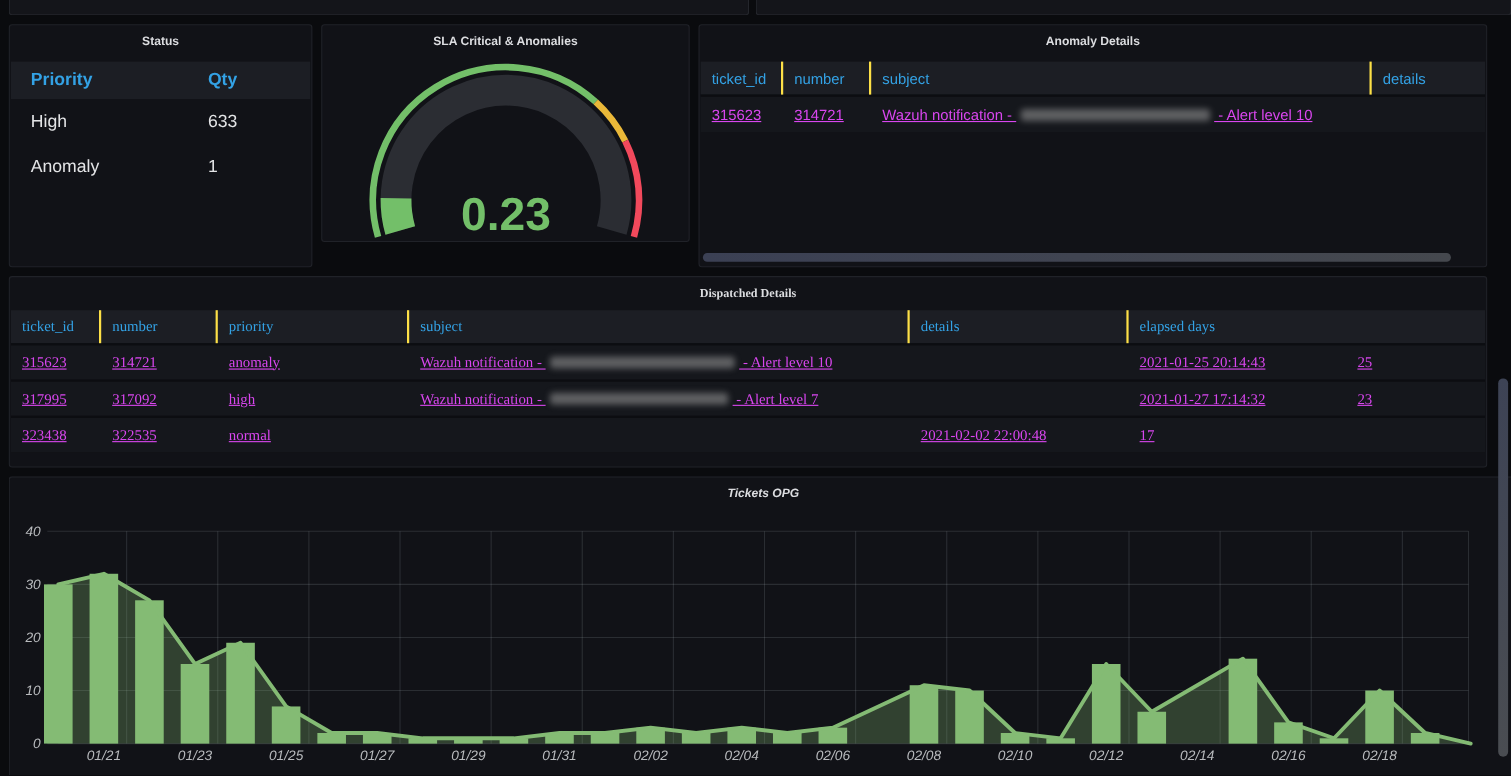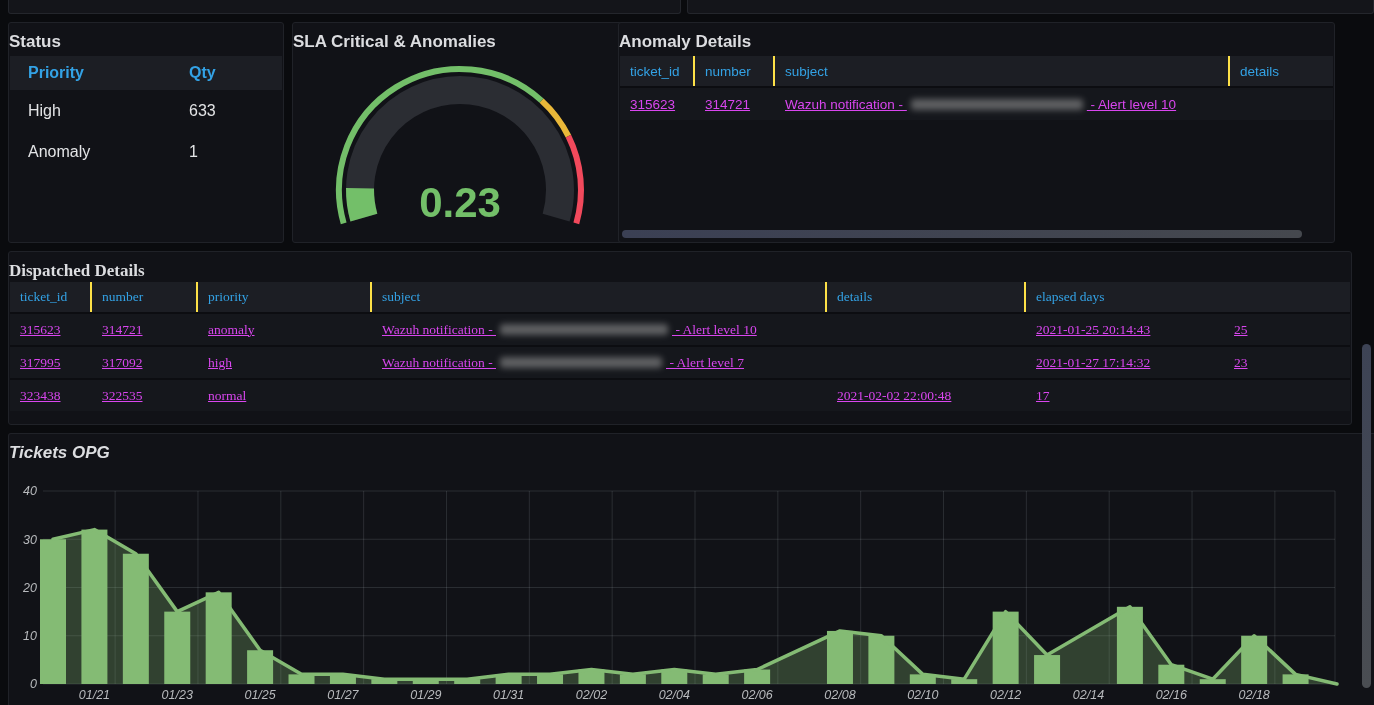--- a/index.html
+++ b/index.html
@@ -3,21 +3,21 @@
 <meta charset="utf-8">
 <style>
   * { margin:0; padding:0; box-sizing:border-box; }
   html,body { width:1374px; height:705px; overflow:hidden; }
   body { background:#0a0b0e; font-family:"Liberation Sans", sans-serif; color:#d8d9da; }
   .page { position:relative; width:1374px; height:705px; }
 
   .panel { position:absolute; background:#111217; border:1px solid #202228; border-radius:3px; }
   .panel-partial { position:absolute; background:#14151a; border:1px solid #24262c; border-top:none;
                    border-radius:0 0 3px 3px; }
-  .panel-title { font-size:17px; font-weight:bold; color:#dcdde0; padding-top:9px; }
+  .panel-title { text-align:center; font-size:11px; font-weight:bold; color:#dcdde0; padding-top:9px; }
 
   
   .gtable { position:absolute; left:1px; right:1px;text-align:center; }
   .trow { display:grid; align-items:center; }
   .thead { background:#1c1e24; color:#33a2e5; font-size:13.5px; }
   .thead .tcell { border-right:2px solid #fde047; }
   .thead .tcell:last-child { border-right:none; }
   .tbody-row { background:#15171c; border-top:2px solid #0c0d11; font-size:13.5px; }
   .tcell { padding:0 10px; height:100%; display:flex; align-items:center; white-space:nowrap; overflow:hidden; }
   .cell-link { color:#d946ef; text-decoration:underline; cursor:pointer; white-space:nowrap; }
@@ -55,33 +55,33 @@
         <div class="tcell" style="padding-left:18px;">High</div>
         <div class="tcell">633</div>
       </div>
       <div class="trow status-row" style="grid-template-columns:169px 1fr; height:41px;">
         <div class="tcell" style="padding-left:18px;">Anomaly</div>
         <div class="tcell">1</div>
       </div>
     </div>
   </div>
 
-  <div class="panel" style="left:292px; top:22px; width:335px; height:221px;">
+  <div class="panel" style="left:292px; top:22px; width:335px; height:198px;">
     <div class="panel-title">SLA Critical &amp; Anomalies</div>
     <svg id="gauge-svg" width="319" height="186" style="display:block; margin:4px auto 0;">
         <path d="M 63.87383040616811 161.5637355816999 A 100 100 0 1 1 256.1261695938319 161.56373558169992" stroke="#2b2d33" stroke-width="28" fill="none"></path>
         <path d="M 63.87383040616811 161.5637355816999 A 100 100 0 0 1 60.01403644232197 132.32456231310184" stroke="#73bf69" stroke-width="28" fill="none"></path>
         <path d="M 43.687334791463414 167.35212005385688 A 121 121 0 0 1 241.59058889763048 44.646903784268034" stroke="#73bf69" stroke-width="6" fill="none"></path>
         <path d="M 241.59058889763048 44.646903784268034 A 121 121 0 0 1 268.38112298896897 80.19914331862381" stroke="#eab839" stroke-width="6" fill="none"></path>
         <path d="M 268.38112298896897 80.19914331862381 A 121 121 0 0 1 276.3126652085366 167.3521200538569" stroke="#f2495c" stroke-width="6" fill="none"></path>
         <text x="160" y="150" text-anchor="middle" dominant-baseline="middle" fill="#73bf69" font-size="42" font-weight="bold" class="gauge-value">0.23</text>
       </svg>
   </div>
 
-  <div class="panel" style="left:618px; top:22px; width:717px; height:221px;">
+  <div class="panel" style="left:635px; top:22px; width:717px; height:221px;">
     <div class="panel-title">Anomaly Details</div>
     <div class="gtable" style="top:33px;">
       <div class="trow thead" style="grid-template-columns:75px 80px 455px 1fr; height:30px;">
         <div class="tcell">ticket_id</div>
         <div class="tcell">number</div>
         <div class="tcell">subject</div>
         <div class="tcell">details</div>
       </div>
       <div class="trow tbody-row" style="grid-template-columns:75px 80px 455px 1fr; height:34px;">
         <div class="tcell">

